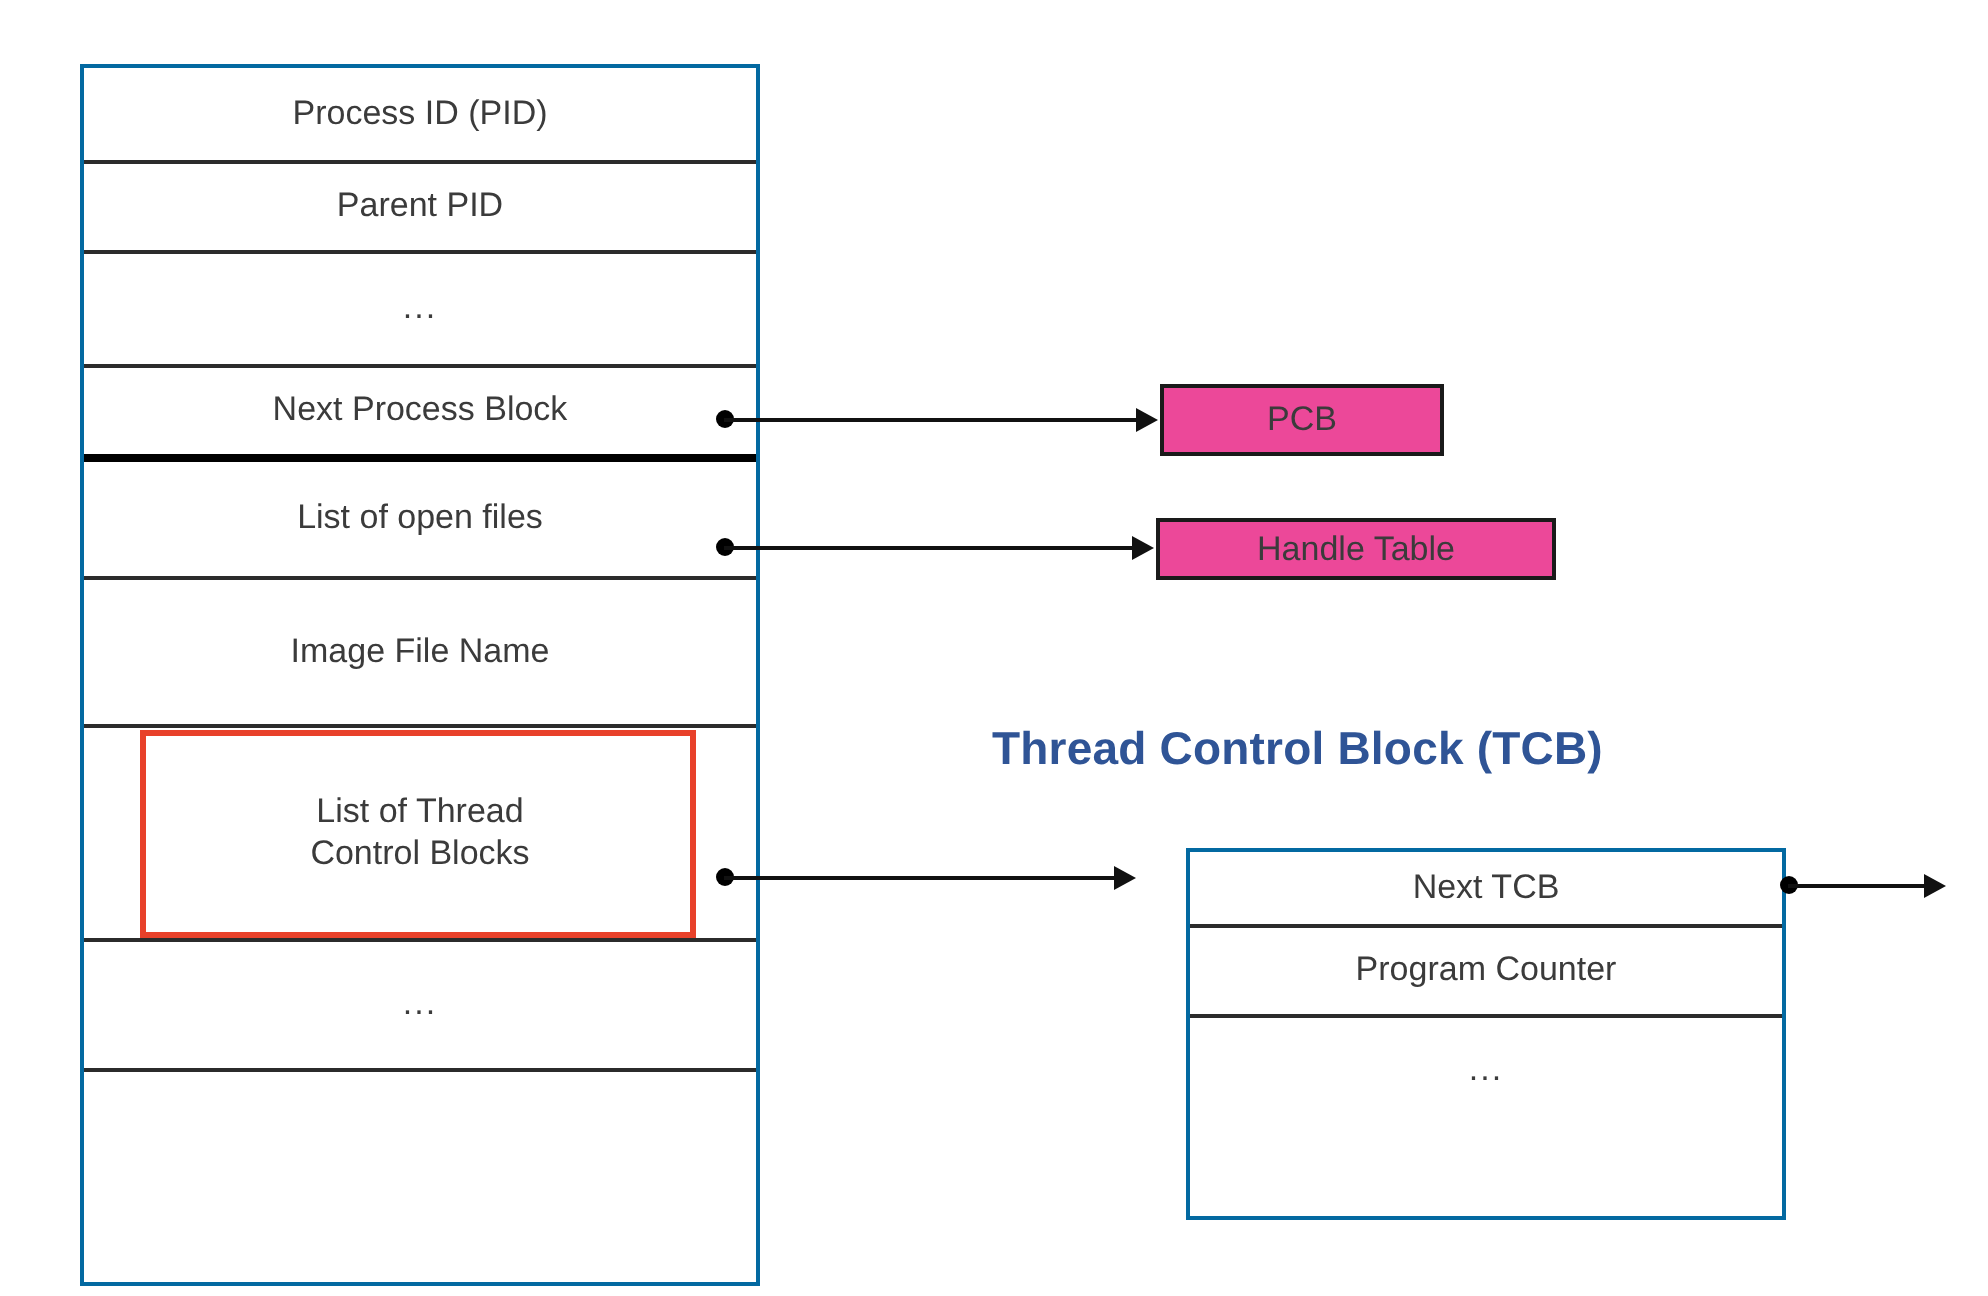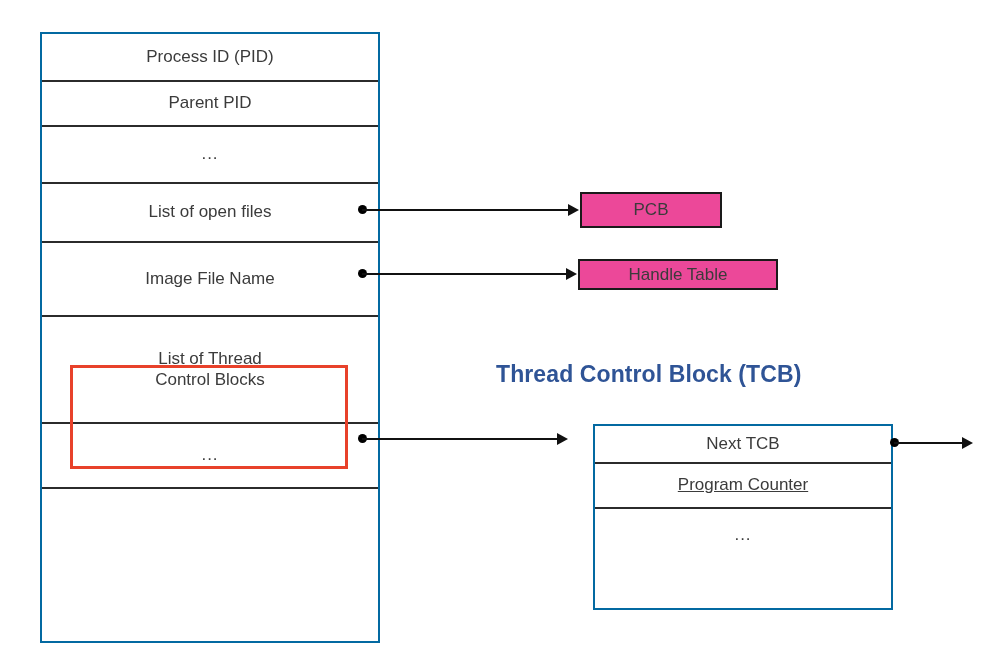--- a/index.html
+++ b/index.html
@@ -107,20 +107,21 @@
 </style>
 </head>
 <body>
 
 <div id="canvas">
 
   <div class="block-table" style="left:40px; top:32px; width:340px; height:611px;">
     <div class="block-row" style="height:48px;">Process ID (PID)</div>
     <div class="block-row" style="height:45px;">Parent PID</div>
     <div class="block-row ellipsis" style="height:57px;">...</div>
+    <div class="block-row thick" style="height:47px;">Next Process Block</div>
     <div class="block-row" style="height:59px;">List of open files</div>
     <div class="block-row" style="height:74px;">Image File Name</div>
     <div class="block-row" style="height:107px;">List of Thread
 Control Blocks</div>
     <div class="block-row ellipsis" style="height:65px;">...</div>
     <div class="block-row" style="height:101px;"></div>
   </div>
 
   <div class="highlight-box" style="left:70px; top:365px; width:278px; height:104px;"></div>
 
@@ -141,21 +142,21 @@
   </div>
 
   <div class="mini-box" style="left:578px; top:259px; width:200px; height:31px;justify-content:center;">
     <span>Handle Table</span>
   </div>
 
   <div class="section-title" style="left:496px; top:361px;">Thread Control Block (TCB)</div>
 
   <div class="block-table" style="left:593px; top:424px; width:300px; height:186px;">
     <div class="block-row" style="height:38px;">Next TCB</div>
-    <div class="block-row" style="height:45px;text-decoration:underline;">Program Counter</div>
+    <div class="block-row" style="height:45px;">Program Counter</div>
     <div class="block-row ellipsis" style="height:52px;">...</div>
   </div>
 
   <div class="conn-dot" style="left:890px; top:438px;"></div>
   <div class="conn-line" style="left:894px; top:441.5px; width:69px;"></div>
   <div class="conn-arrow" style="left:962px; top:437px;"></div>
 
 </div>
 
 </body></html>

